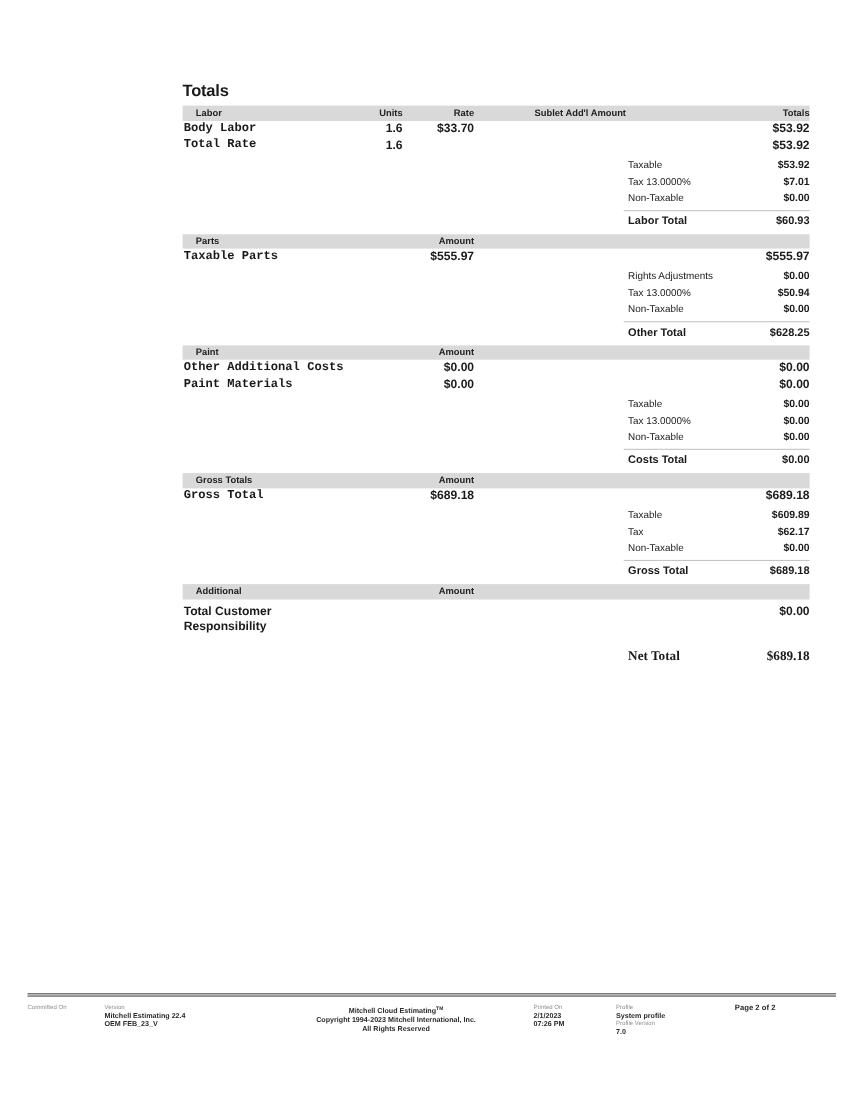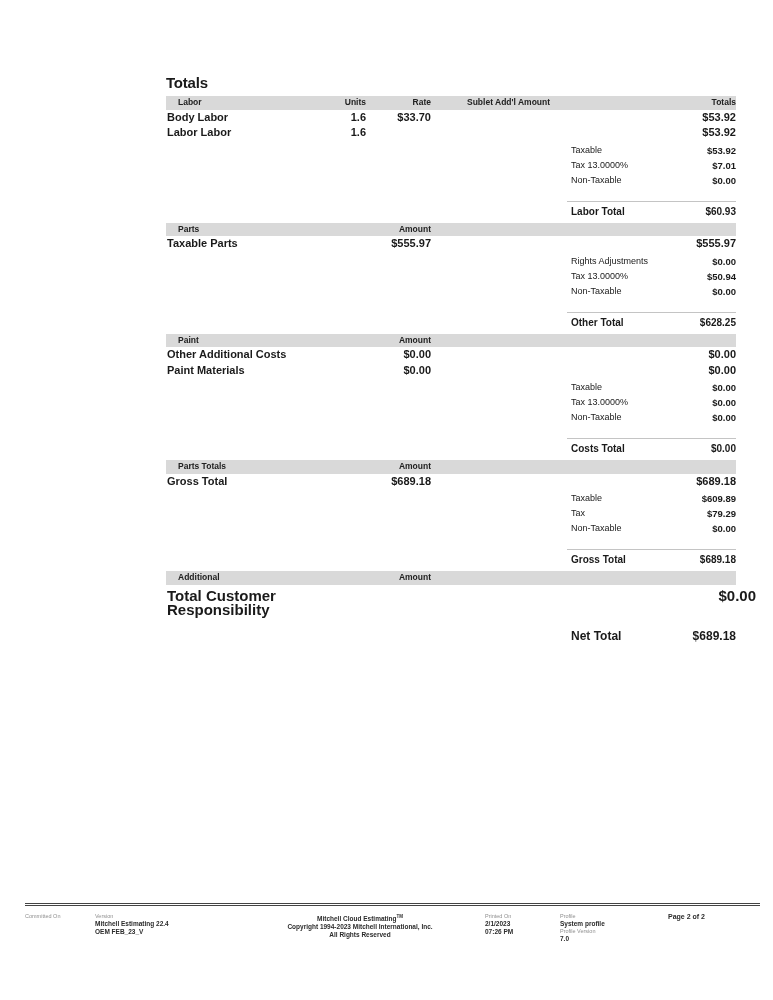--- a/index.html
+++ b/index.html
@@ -10,42 +10,42 @@
   .title { font-size:15px; font-weight:bold; margin:0 0 5px 0; letter-spacing:-0.2px; }
 
   section { margin-bottom:4px; }
 
   .band { background:#d9d9d9; display:grid; grid-template-columns:175px 25px 65px 175px 130px;
           font-size:8.5px; font-weight:bold; padding:2px 0 2.5px 0; line-height:9px; color:#222; }
   .band .c1 { padding-left:12px; }
 
   .row { display:grid; grid-template-columns:175px 25px 65px 175px 130px;
          font-size:11px; font-weight:bold; line-height:15.5px; }
-  .row .c1 { padding-left:1px; }
-
-  .c4 { padding-left:36px; }
+  .row .c1 { padding-left:1px;font-family:Liberation Mono, monospace; }
+
+  .c4 { padding-left:55px; }
   .r  { text-align:right; }
 
   .subgroup { margin-top:2px; }
   .sub { margin-left:401px; width:169px; display:flex; justify-content:space-between;
          align-items:flex-end; font-size:9px; line-height:15px; }
   .sub .lab { font-weight:normal; padding-left:4px; }
   .sub .val { font-weight:bold; font-size:9.5px; }
 
   .totalrow { margin-left:401px; width:169px; display:flex; justify-content:space-between;
-              border-top:1px solid #c4c4c4; margin-top:13px; padding-top:4px;
+              border-top:1px solid #c4c4c4; margin-top:3px; padding-top:4px;
               font-size:10px; font-weight:bold; line-height:12px; margin-bottom:5px; }
   .totalrow .lab { padding-left:4px; }
 
-  .adj-row { display:grid; grid-template-columns:440px 130px; font-size:15px;
-             font-weight:bold; line-height:14px; margin-top:4px;gap:20px; }
+  .adj-row { display:grid; grid-template-columns:440px 130px; font-size:11px;
+             font-weight:bold; line-height:14px; margin-top:4px; }
   .adj-row .wrap { display:block; max-width:112px; padding-left:1px; }
 
   .net { margin-left:401px; width:169px; display:flex; justify-content:space-between;
-         font-size:12px; font-weight:bold; margin-top:12px; }
+         font-size:12px; font-weight:bold; margin-top:12px;font-family:Liberation Serif, serif; }
   .net .lab { padding-left:4px; }
 
   
   .footer { position:absolute; left:0; top:903px; width:773px; height:60px; color:#2b2b2b; }
   .f-rule { position:absolute; left:25px; top:0; width:735px; height:0; border-top:3px double #444; }
   .f-block { position:absolute; top:10px; }
   .f-label { font-size:5.5px; color:#8f8f8f; font-weight:normal; line-height:7px; }
   .f-val   { font-size:6.5px; font-weight:bold; line-height:8px; }
   .f-committed { left:25px; }
   .f-version   { left:95px; }
@@ -70,21 +70,21 @@
       <span class="c5 r">Totals</span>
     </div>
     <div class="row">
       <span class="c1">Body Labor</span>
       <span class="c2 r">1.6</span>
       <span class="c3 r">$33.70</span>
       <span class="c4"></span>
       <span class="c5 r">$53.92</span>
     </div>
     <div class="row">
-      <span class="c1">Labor Labor</span>
+      <span class="c1">Total Rate</span>
       <span class="c2 r">1.6</span>
       <span class="c3 r"></span>
       <span class="c4"></span>
       <span class="c5 r">$53.92</span>
     </div>
     <div class="subgroup">
       <div class="sub">
         <span class="lab">Taxable</span>
         <span class="val">$53.92</span>
       </div>
@@ -175,41 +175,41 @@
       </div>
     </div>
     <div class="totalrow">
       <span class="lab">Costs Total</span>
       <span class="val">$0.00</span>
     </div>
   </section>
 
   <section>
     <div class="band">
-      <span class="c1">Parts Totals</span>
+      <span class="c1">Gross Totals</span>
       <span class="c2"></span>
       <span class="c3 r">Amount</span>
       <span class="c4"></span>
       <span class="c5"></span>
     </div>
     <div class="row">
       <span class="c1">Gross Total</span>
       <span class="c2"></span>
       <span class="c3 r">$689.18</span>
       <span class="c4"></span>
       <span class="c5 r">$689.18</span>
     </div>
     <div class="subgroup">
       <div class="sub">
         <span class="lab">Taxable</span>
         <span class="val">$609.89</span>
       </div>
       <div class="sub">
         <span class="lab">Tax</span>
-        <span class="val">$79.29</span>
+        <span class="val">$62.17</span>
       </div>
       <div class="sub">
         <span class="lab">Non-Taxable</span>
         <span class="val">$0.00</span>
       </div>
     </div>
     <div class="totalrow">
       <span class="lab">Gross Total</span>
       <span class="val">$689.18</span>
     </div>

